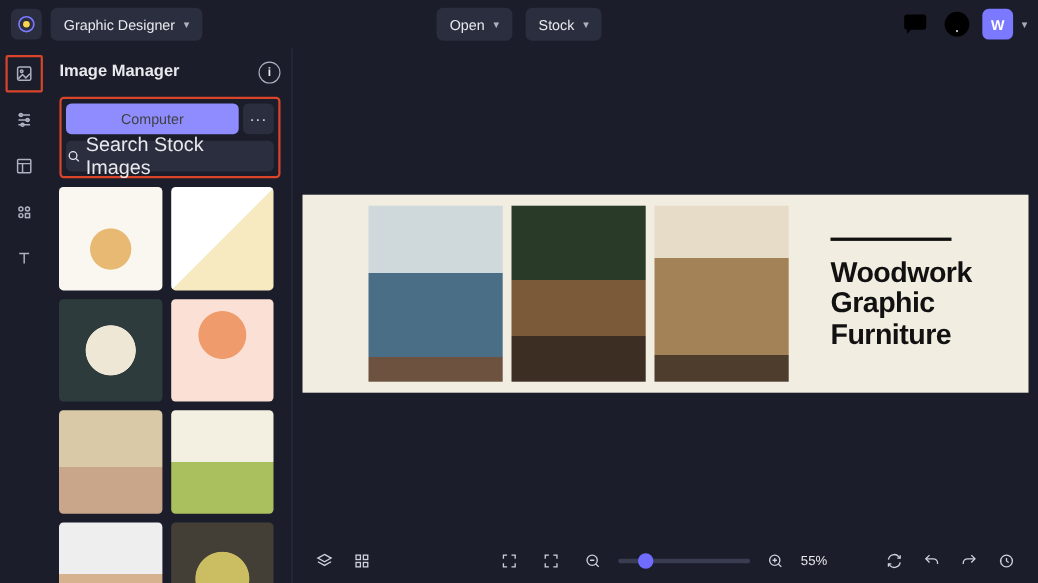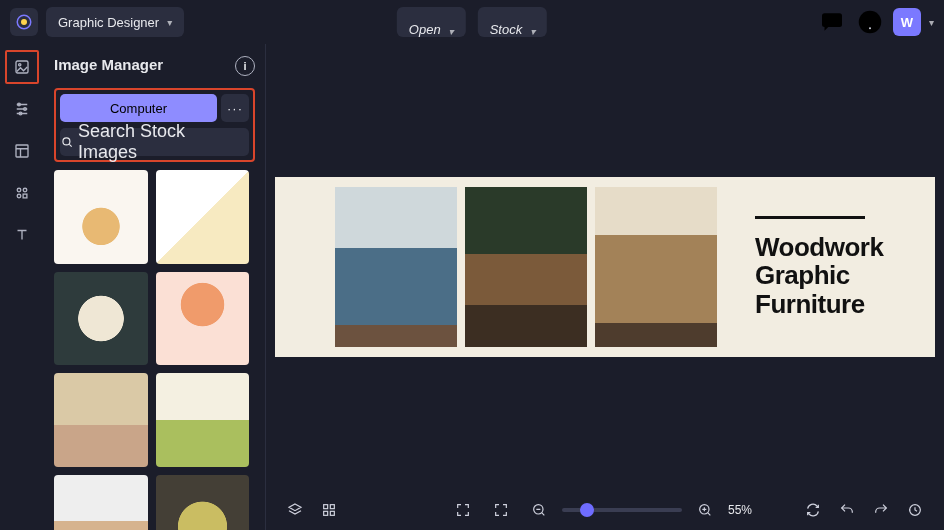--- a/index.html
+++ b/index.html
@@ -39,24 +39,23 @@
 .topbar-center {
   position: absolute;
   left: 50%; transform: translateX(-50%);
   display: flex; gap: 12px;
 }
 .topbar-btn {
   height: 30px;
   padding: 0 12px;
   background: #2b2e3f;
   border-radius: 6px;
-  display: flex; align-items: flex-end; gap: 8px;
+  display: flex; align-items: center; gap: 8px;
   font-size: 13px;
   cursor: pointer;
-  font-style: italic;
 }
 .topbar-right {
   margin-left: auto;
   display: flex; align-items: center; gap: 8px;
 }
 .icon-btn {
   width: 30px; height: 30px;
   display: flex; align-items: center; justify-content: center;
   cursor: pointer;
   border-radius: 6px;
@@ -117,21 +116,21 @@
   border: 2px solid #d9452b;
   border-radius: 4px;
   padding: 4px;
   margin-bottom: 8px;
 }
 .upload-row { display: flex; gap: 4px; margin-bottom: 6px; }
 .btn-computer {
   flex: 1;
   height: 28px;
   background: #8e8cff;
-  color: #000000;
+  color: #404040;
   font-size: 13px; font-weight: 500;
   border-radius: 5px;
   display: flex; align-items: center; justify-content: center;
   cursor: pointer;
 }
 .btn-more {
   width: 28px; height: 28px;
   background: #2b2e3f;
   border-radius: 5px;
   display: flex; align-items: center; justify-content: center;

